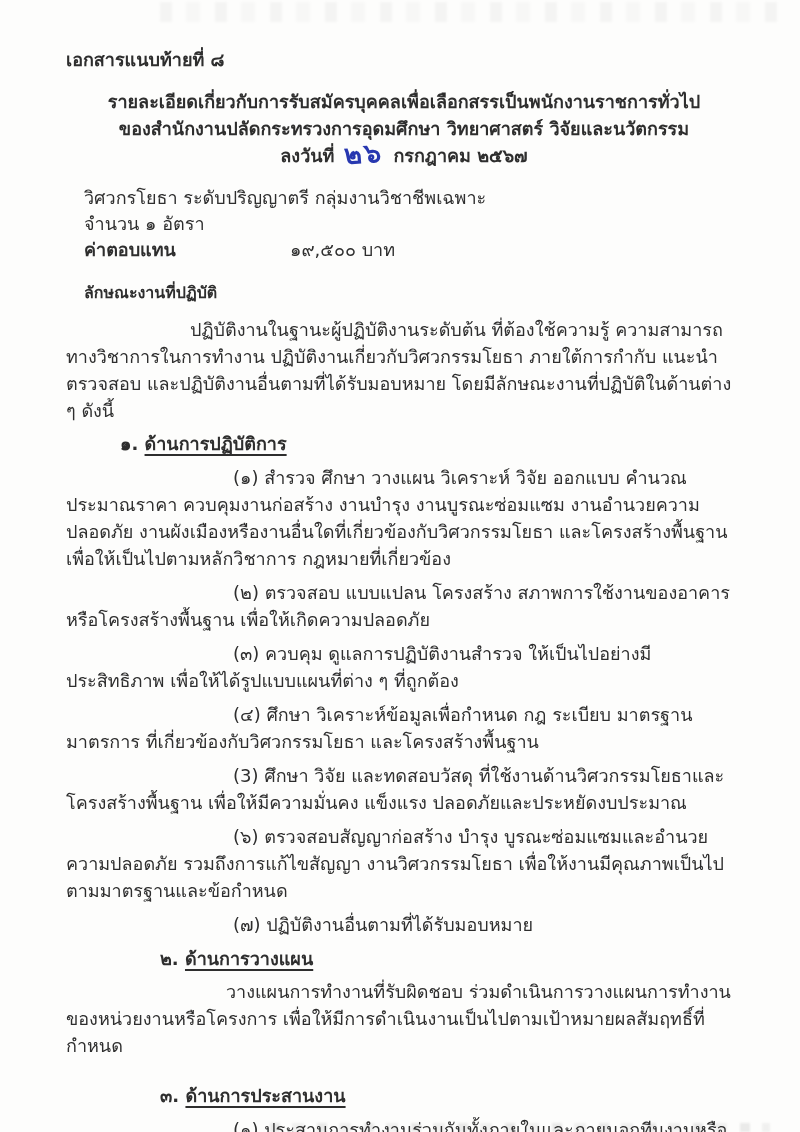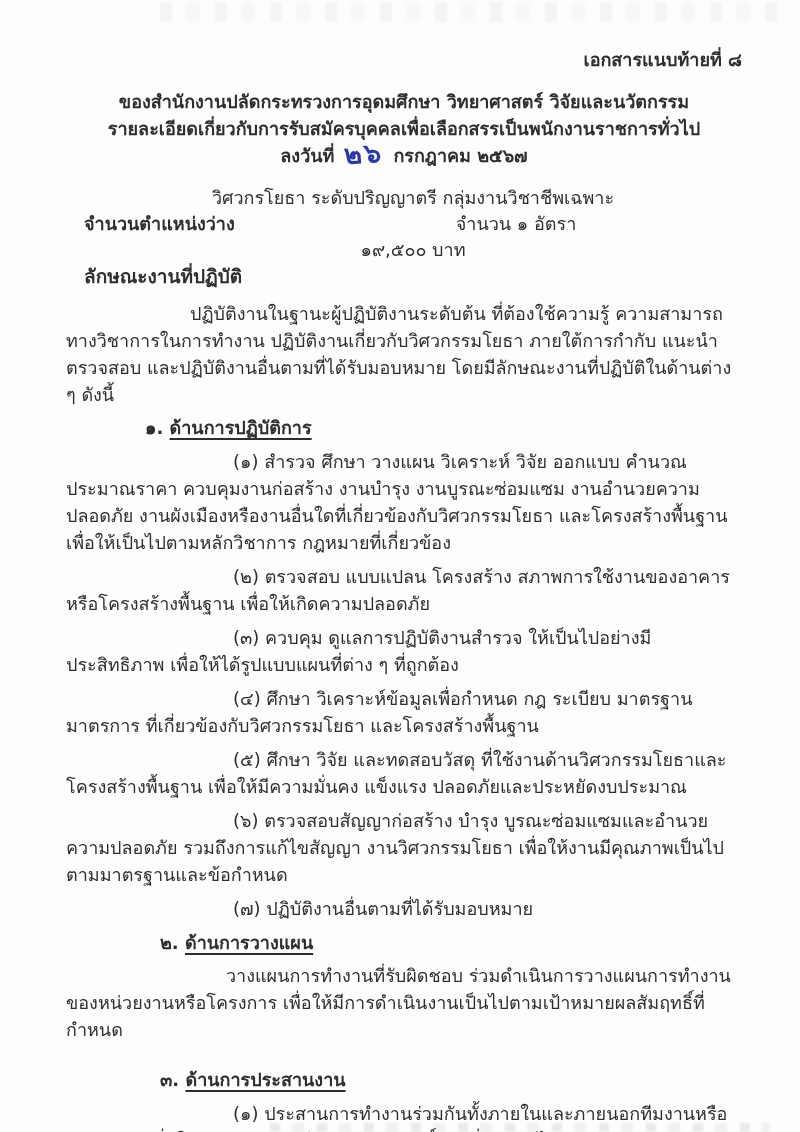--- a/index.html
+++ b/index.html
@@ -28,94 +28,94 @@
   .scan-noise-bottom {
     position: absolute; bottom: 0px; left: 270px; width: 500px; height: 9px;
     background: repeating-linear-gradient(90deg,
       rgba(70,70,70,0.10) 0 10px, transparent 10px 22px,
       rgba(70,70,70,0.07) 22px 34px, transparent 34px 47px);
     filter: blur(1px);
     pointer-events: none;
   }
   .doc-ref {
     margin-top: 48px;
-    text-align: right;
+    text-align: left;
     font-weight: 600;
     line-height: 24px;
   }
   .title-block { margin-top: 16px; text-align: center; font-weight: 700; }
   .date-line { font-weight: 700; }
   .handwritten {
     display: inline-block;
     color: #2838b0;
     font-size: 27px;
     font-weight: 600;
     line-height: 20px;
     transform: rotate(-4deg) translateY(1px);
     margin: 0 10px;
     letter-spacing: 2px;
   }
   .fields { margin-top: 16px; margin-left: 18px; }
   .field-row { display: flex; line-height: 26px; }
   .field-label { flex: 0 0 206px; font-weight: 700; }
-  .field-value { flex: 1; text-align: center; }
-  .job-heading { margin-top: 0; margin-left: 18px; font-weight: 700; font-size: 19px; }
+  .field-value { flex: 1; }
+  .job-heading { margin-top: 16px; margin-left: 18px; font-weight: 700; font-size: 16px; }
   p { margin: 0; }
   .intro { margin-top: 10px; text-indent: 124px; }
   .sec-head { font-weight: 700; }
   .sec-head .sec-title { text-decoration: underline; text-underline-offset: 4px; text-decoration-thickness: 1.5px; }
-  .sec-head-1 { margin-top: 6px; margin-left: 79px; }
+  .sec-head-1 { margin-top: 6px; margin-left: 54px; }
   .sec-head-2 { margin-top: 7px; margin-left: 94px; }
   .sec-head-3 { margin-top: 23px; margin-left: 94px; }
   .duty-item { margin-top: 7px; text-indent: 167px; }
   .plan-par { margin-top: 6px; text-indent: 160px; }
 </style>
 </head>
 <body>
 
 <div class="page">
 
   <div class="scan-noise-top"></div>
 
   <div class="doc-ref">เอกสารแนบท้ายที่ ๘</div>
 
   <div class="title-block">
+    <div>รายละเอียดเกี่ยวกับการรับสมัครบุคคลเพื่อเลือกสรรเป็นพนักงานราชการทั่วไป</div>
     <div>ของสำนักงานปลัดกระทรวงการอุดมศึกษา วิทยาศาสตร์ วิจัยและนวัตกรรม</div>
-    <div>รายละเอียดเกี่ยวกับการรับสมัครบุคคลเพื่อเลือกสรรเป็นพนักงานราชการทั่วไป</div>
     <div class="date-line">
       <span>ลงวันที่</span><span class="handwritten">๒๖</span><span>กรกฎาคม ๒๕๖๗</span>
     </div>
   </div>
 
   <div class="fields">
     <div class="field-row">
       <span class="field-value">วิศวกรโยธา ระดับปริญญาตรี กลุ่มงานวิชาชีพเฉพาะ</span>
     </div>
     <div class="field-row">
-      <span class="field-label">จำนวนตำแหน่งว่าง</span>
       <span class="field-value">จำนวน ๑ อัตรา</span>
     </div>
     <div class="field-row">
+      <span class="field-label">ค่าตอบแทน</span>
       <span class="field-value">๑๙,๕๐๐ บาท</span>
     </div>
   </div>
 
   <div class="job-heading">ลักษณะงานที่ปฏิบัติ</div>
 
   <p class="intro">ปฏิบัติงานในฐานะผู้ปฏิบัติงานระดับต้น ที่ต้องใช้ความรู้ ความสามารถทางวิชาการในการทำงาน ปฏิบัติงานเกี่ยวกับวิศวกรรมโยธา ภายใต้การกำกับ แนะนำ ตรวจสอบ และปฏิบัติงานอื่นตามที่ได้รับมอบหมาย โดยมีลักษณะงานที่ปฏิบัติในด้านต่าง ๆ ดังนี้</p>
 
   <div class="sec-head sec-head-1">
     <span class="sec-num">๑.</span>
     <span class="sec-title">ด้านการปฏิบัติการ</span>
   </div>
   <p class="duty-item">(๑) สำรวจ ศึกษา วางแผน วิเคราะห์ วิจัย ออกแบบ คำนวณ ประมาณราคา ควบคุมงานก่อสร้าง งานบำรุง งานบูรณะซ่อมแซม งานอำนวยความปลอดภัย งานผังเมืองหรืองานอื่นใดที่เกี่ยวข้องกับวิศวกรรมโยธา และโครงสร้างพื้นฐาน เพื่อให้เป็นไปตามหลักวิชาการ กฎหมายที่เกี่ยวข้อง</p>
   <p class="duty-item">(๒) ตรวจสอบ แบบแปลน โครงสร้าง สภาพการใช้งานของอาคารหรือโครงสร้างพื้นฐาน เพื่อให้เกิดความปลอดภัย</p>
   <p class="duty-item">(๓) ควบคุม ดูแลการปฏิบัติงานสำรวจ ให้เป็นไปอย่างมีประสิทธิภาพ เพื่อให้ได้รูปแบบแผนที่ต่าง ๆ ที่ถูกต้อง</p>
   <p class="duty-item">(๔) ศึกษา วิเคราะห์ข้อมูลเพื่อกำหนด กฎ ระเบียบ มาตรฐาน มาตรการ ที่เกี่ยวข้องกับวิศวกรรมโยธา และโครงสร้างพื้นฐาน</p>
-  <p class="duty-item">(๕) ศึกษา วิจัย และทดสอบวัสดุ ที่ใช้งานด้านวิศวกรรมโยธาและโครงสร้างพื้นฐาน เพื่อให้มีความมั่นคง แข็งแรง ปลอดภัยและประหยัดงบประมาณ</p>
+  <p class="duty-item">(3) ศึกษา วิจัย และทดสอบวัสดุ ที่ใช้งานด้านวิศวกรรมโยธาและโครงสร้างพื้นฐาน เพื่อให้มีความมั่นคง แข็งแรง ปลอดภัยและประหยัดงบประมาณ</p>
   <p class="duty-item">(๖) ตรวจสอบสัญญาก่อสร้าง บำรุง บูรณะซ่อมแซมและอำนวยความปลอดภัย รวมถึงการแก้ไขสัญญา งานวิศวกรรมโยธา เพื่อให้งานมีคุณภาพเป็นไปตามมาตรฐานและข้อกำหนด</p>
   <p class="duty-item">(๗) ปฏิบัติงานอื่นตามที่ได้รับมอบหมาย</p>
 
   <div class="sec-head sec-head-2">
     <span class="sec-num">๒.</span>
     <span class="sec-title">ด้านการวางแผน</span>
   </div>
   <p class="plan-par">วางแผนการทำงานที่รับผิดชอบ ร่วมดำเนินการวางแผนการทำงานของหน่วยงานหรือโครงการ เพื่อให้มีการดำเนินงานเป็นไปตามเป้าหมายผลสัมฤทธิ์ที่กำหนด</p>
 
   <div class="sec-head sec-head-3">

